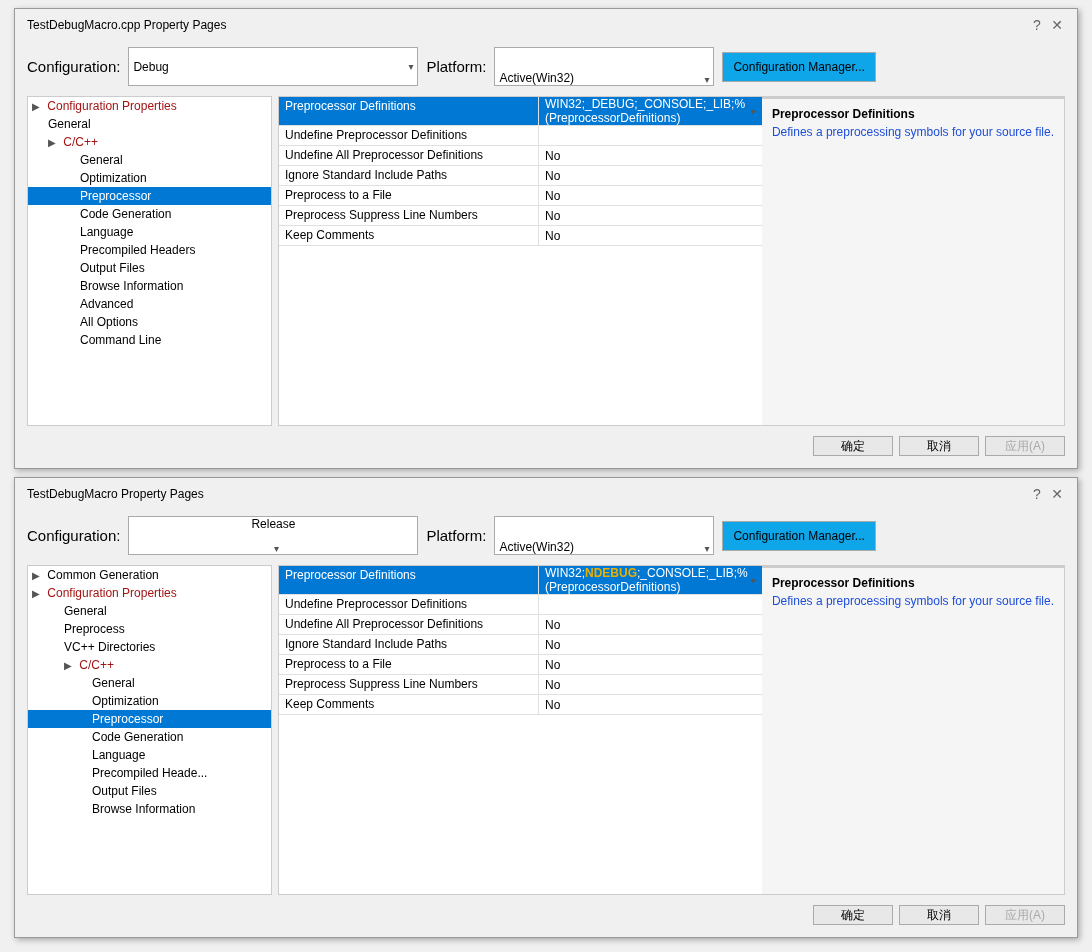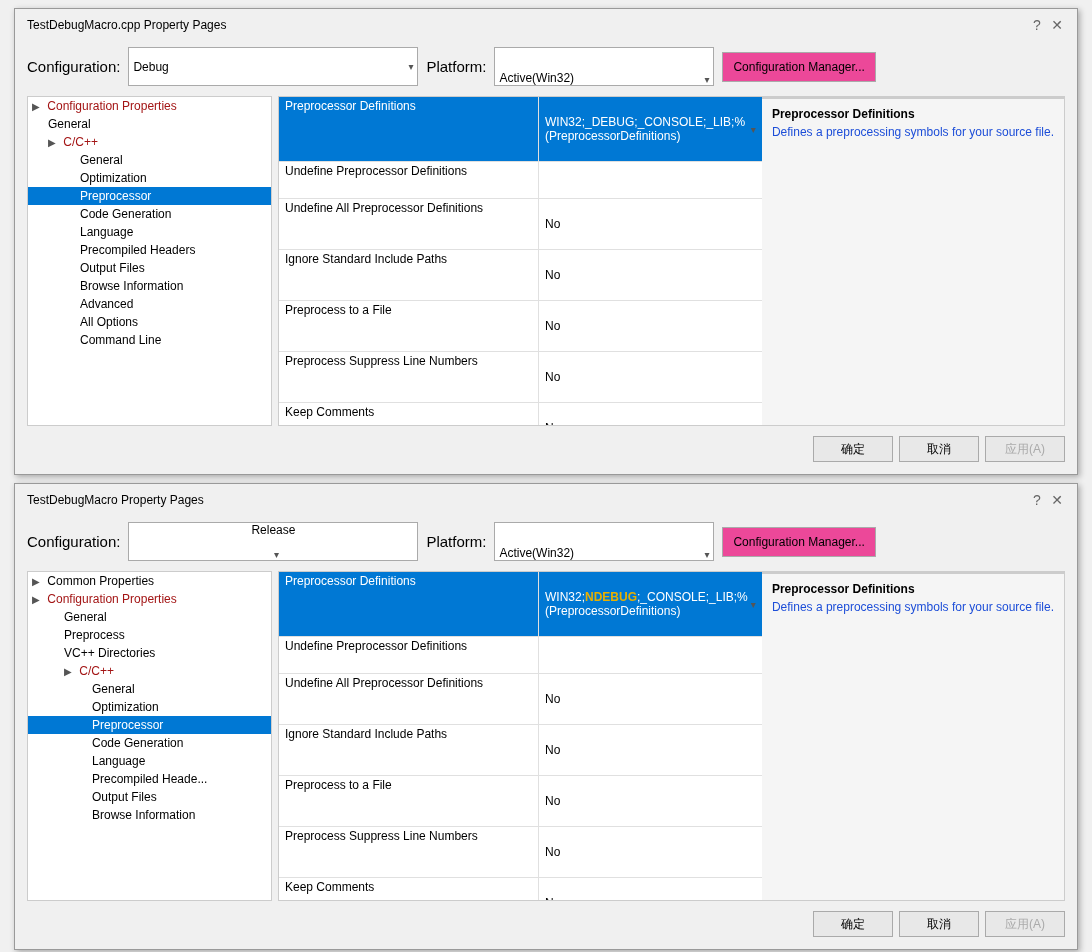--- a/index.html
+++ b/index.html
@@ -86,21 +86,21 @@
     .config-select-arrow {
       font-size: 10px;
       color: #555;
       margin-left: 6px;
     }
 
     .config-manager-btn {
       height: 30px;
       padding: 0 10px;
       border: 1px solid #aaa;
-      background: #ec4899;
+      background: #0ea5e9;
       font-size: 12px;
       cursor: pointer;
     }
 
     .main-content {
       display: flex;
       gap: 6px;
       height: 330px;
     }
 
@@ -164,21 +164,21 @@
     .props-name {
       width: 260px;
       padding: 2px 6px;
       border-right: 1px solid #e0e0e0;
       font-size: 12px;
       flex-shrink: 0;
     }
 
     .props-value {
       flex: 1;
-      padding: 18px 6px;
+      padding: 0 6px;
       font-size: 12px;
       display: flex;
       align-items: center;
     }
 
     .props-value-text {
       font-size: 12px;
     }
 
     .props-value-arrow {
@@ -205,21 +205,21 @@
     }
 
     .button-row {
       display: flex;
       justify-content: flex-end;
       gap: 6px;
       margin-top: 10px;
     }
 
     .dialog-btn {
-      height: 26px;
+      height: 20px;
       min-width: 80px;
       padding: 0 16px;
       border: 1px solid #aaa;
       background: #e8e8e8;
       font-size: 12px;
       cursor: pointer;
     }
 
     .dialog-btn.disabled {
       color: #aaa;
@@ -412,21 +412,21 @@
           <span class="config-select-arrow">▾</span>
         </div>
         <button class="config-manager-btn">Configuration Manager...</button>
       </div>
 
       <div class="main-content">
 
         <div class="tree-panel-with-scroll" style="width:245px; border:1px solid #ccc; background:white; overflow-y:scroll; flex-shrink:0;">
           <div class="tree-item">
             <span class="tree-expand">▶</span>
-            <span>Common Properties</span>
+            <span>Common Generation</span>
           </div>
           <div class="tree-item">
             <span class="tree-expand">▶</span>
             <span style="color:#a31515; font-weight:500;">Configuration Properties</span>
           </div>
           <div class="tree-item">
             <span style="padding-left:32px;">General</span>
           </div>
           <div class="tree-item">
             <span style="padding-left:32px;">Preprocess</span>

